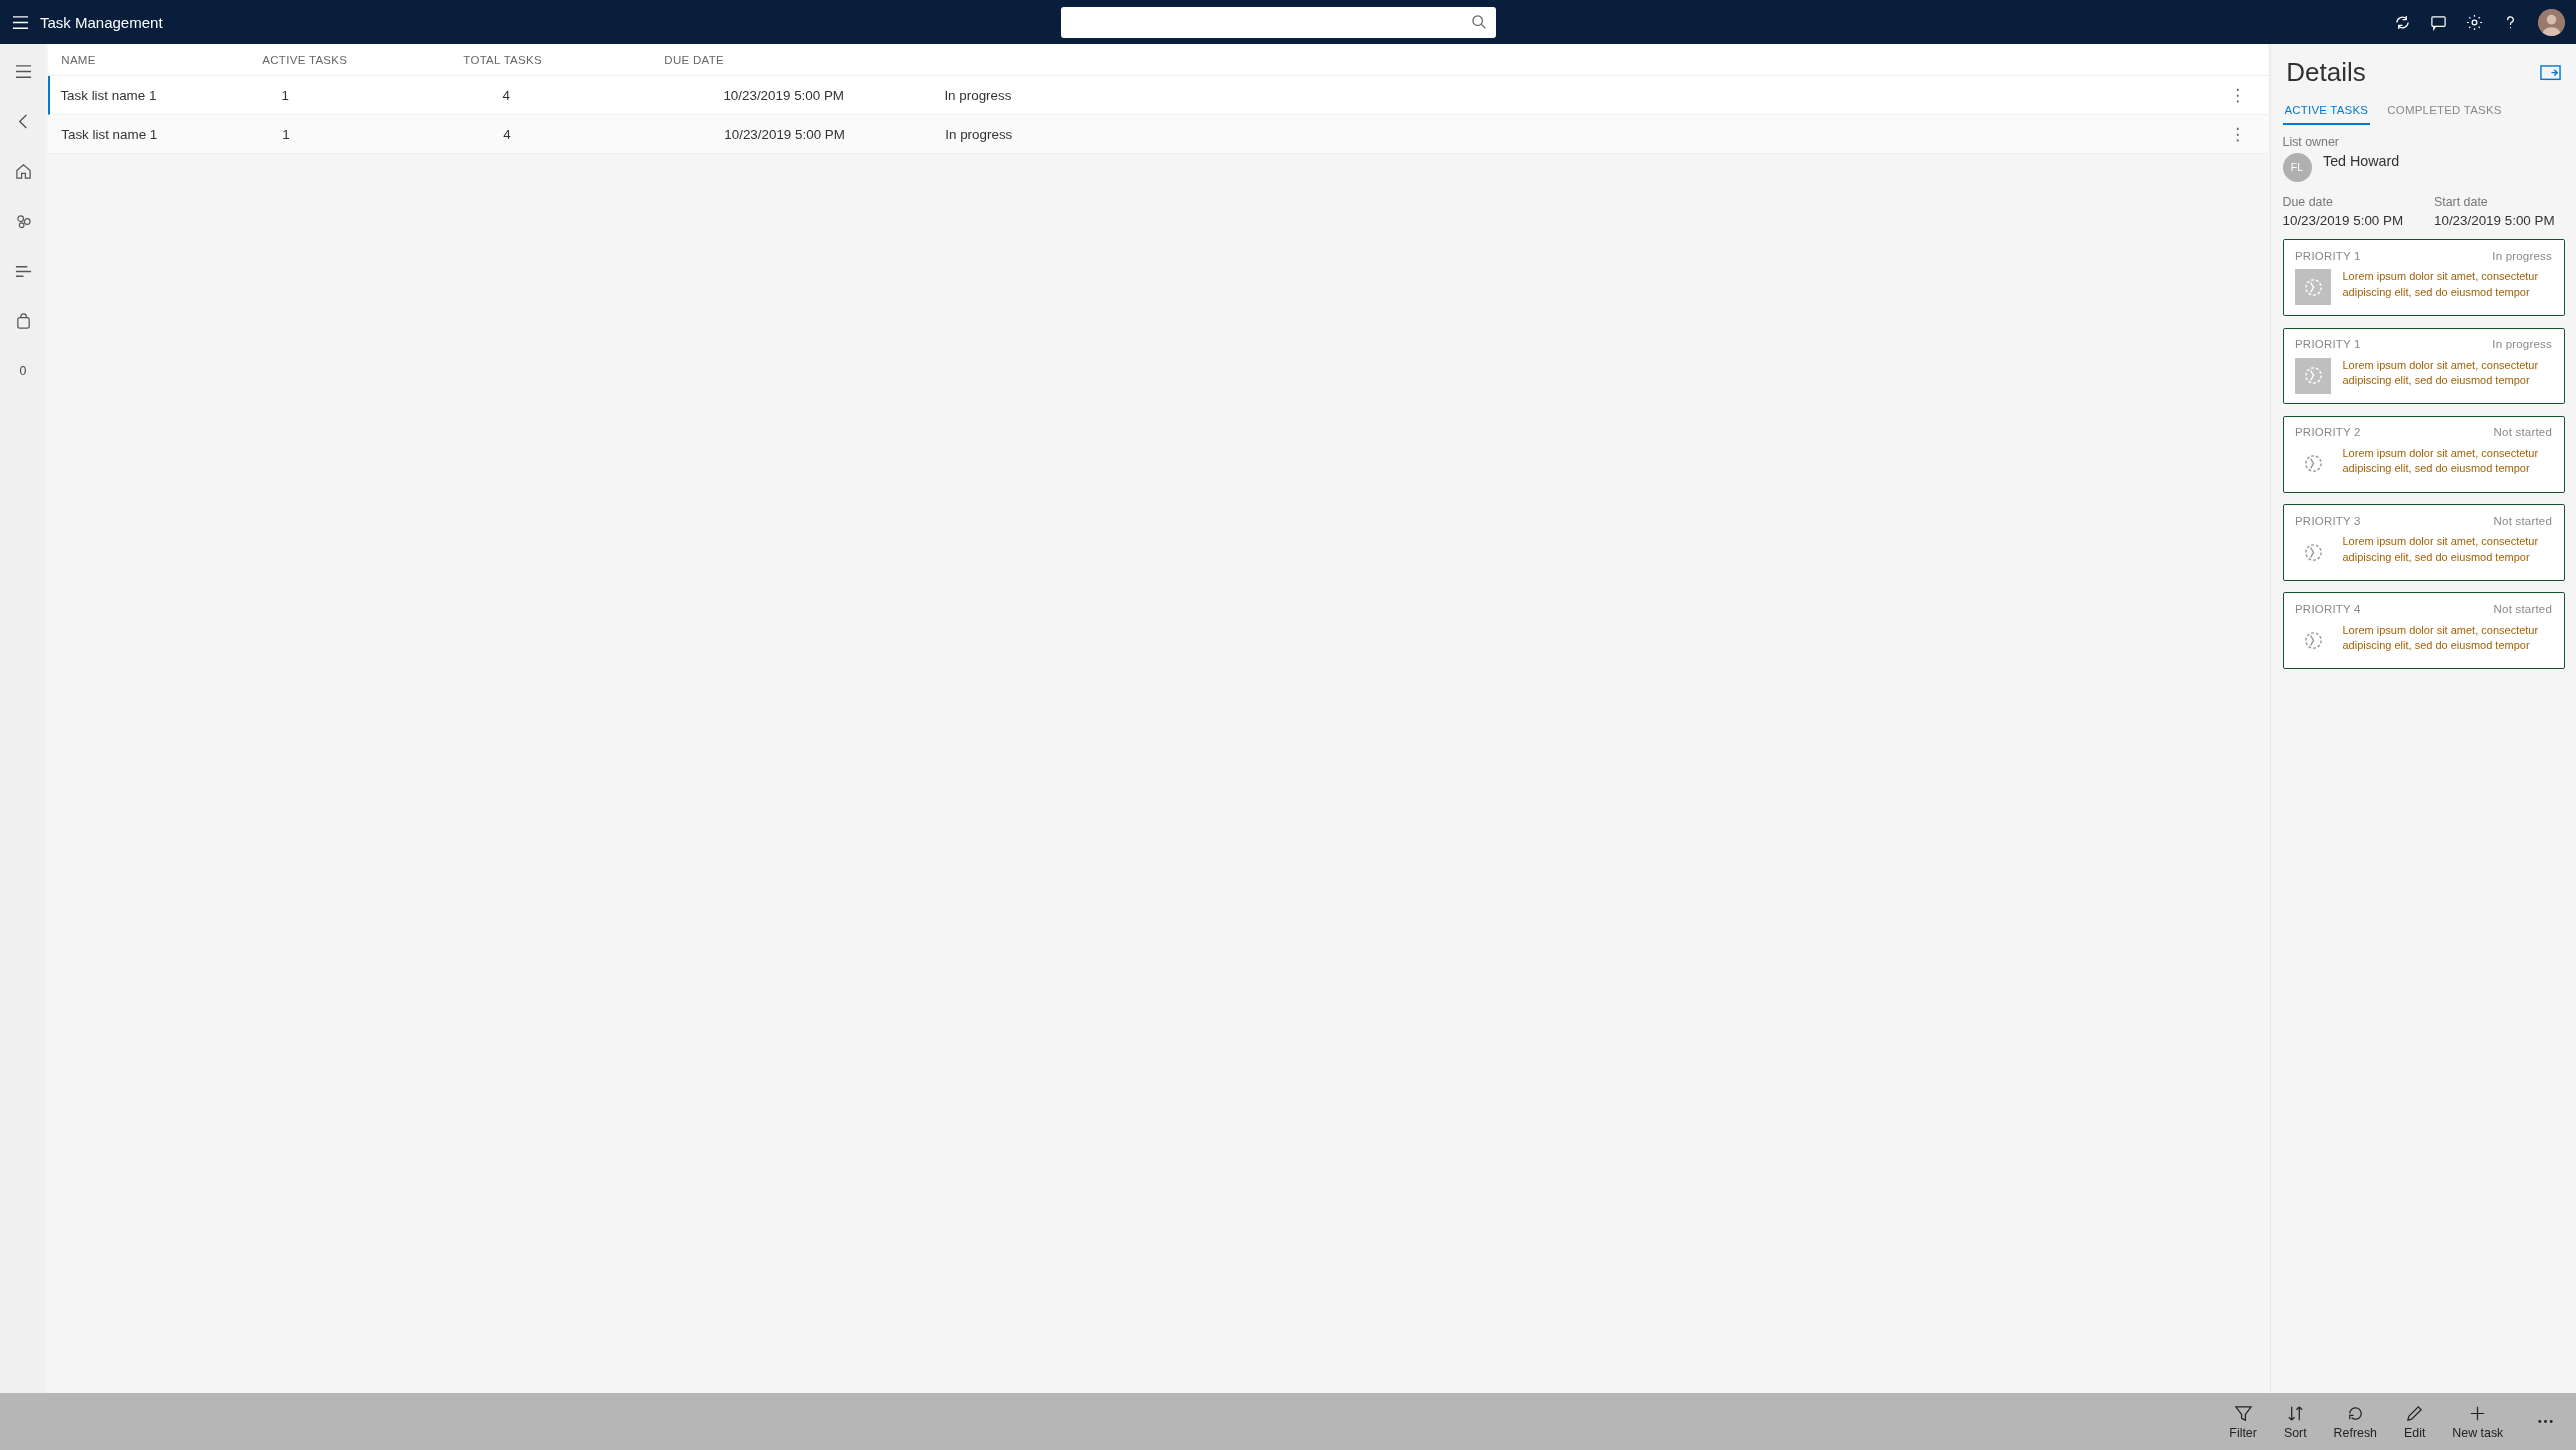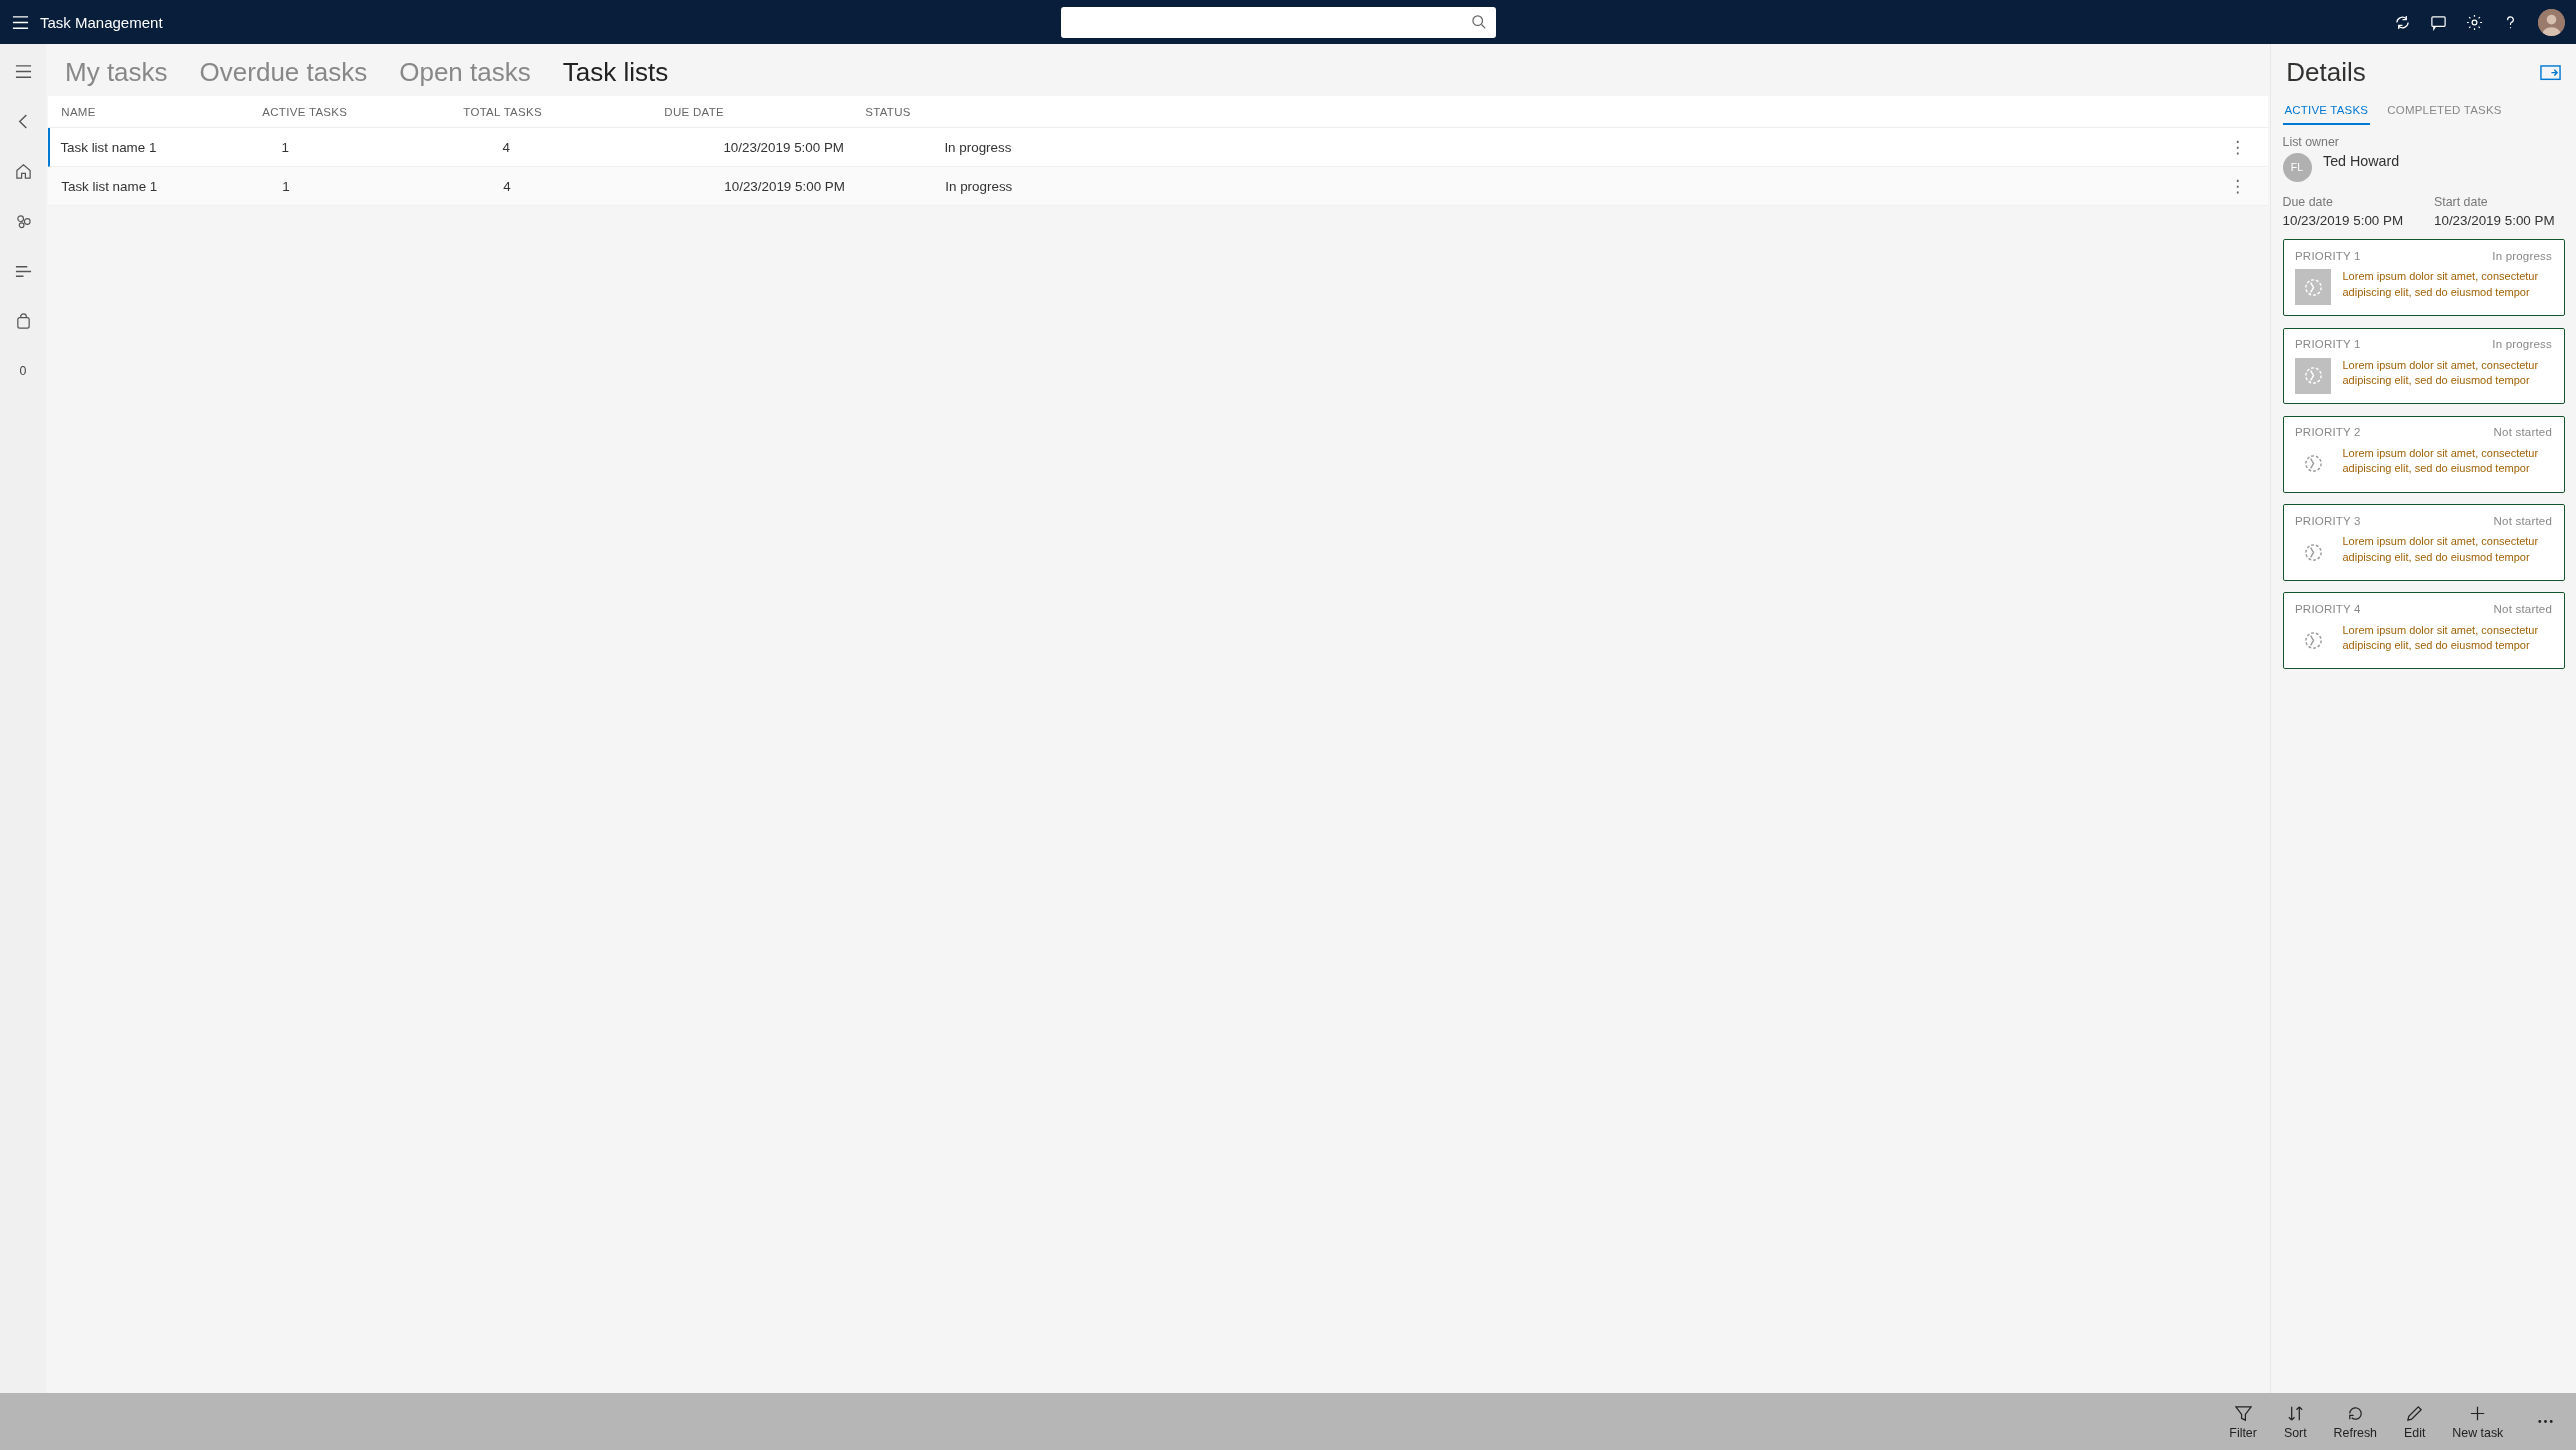--- a/index.html
+++ b/index.html
@@ -168,34 +168,27 @@
       <div class="rail-btn">
           <svg width="17" height="17" viewBox="0 0 18 18">
             <rect x="3" y="5" width="12" height="11" rx="2" fill="none" stroke="#555" stroke-width="1.3"></rect>
             <path d="M6 5V4a3 3 0 0 1 6 0v1" fill="none" stroke="#555" stroke-width="1.3"></path>
           </svg>
         </div>
       <div class="rail-btn rail-text">0</div>
     </div>
 
     <div class="main">
-      <div class="tabs">
-        <div class="tab">My tasks</div>
-        <div class="tab">Overdue tasks</div>
-        <div class="tab">Open tasks</div>
-        <div class="tab active">Task lists</div>
-      </div>
 
       <div class="table-wrap">
         <div class="thead">
           <div class="col-name">NAME</div>
           <div class="col-active">ACTIVE TASKS</div>
           <div class="col-total">TOTAL TASKS</div>
           <div class="col-due">DUE DATE</div>
-          <div class="col-status">STATUS</div>
           <div class="col-actions"></div>
         </div>
 
         <div class="trow selected">
           <div class="col-name">Task list name 1</div>
           <div class="col-active">1</div>
           <div class="col-total">4</div>
           <div class="col-due">10/23/2019 5:00 PM</div>
           <div class="col-status">In progress</div>
           <div class="col-actions more-btn">⋮</div>

